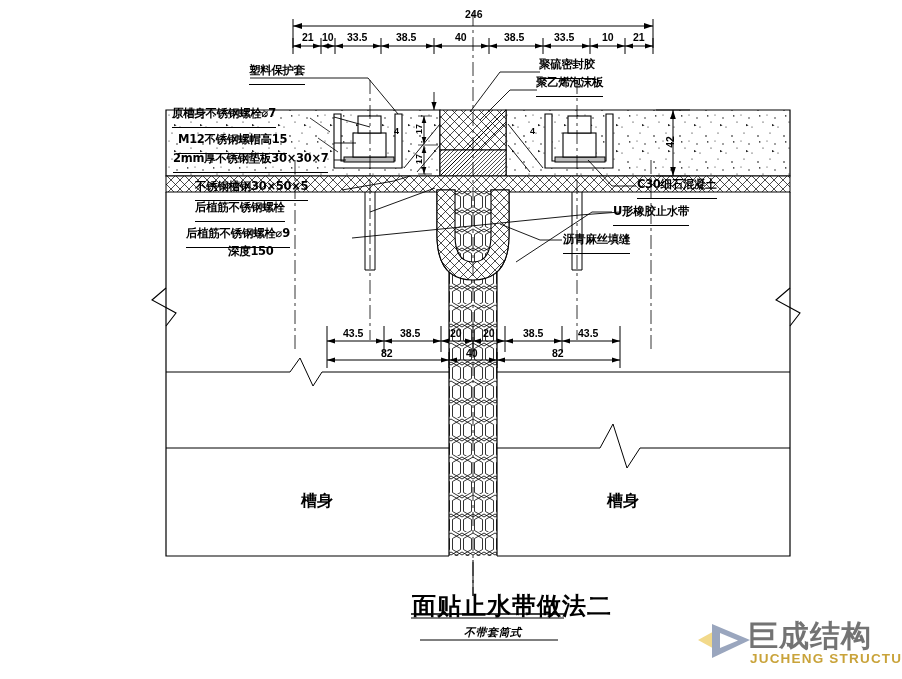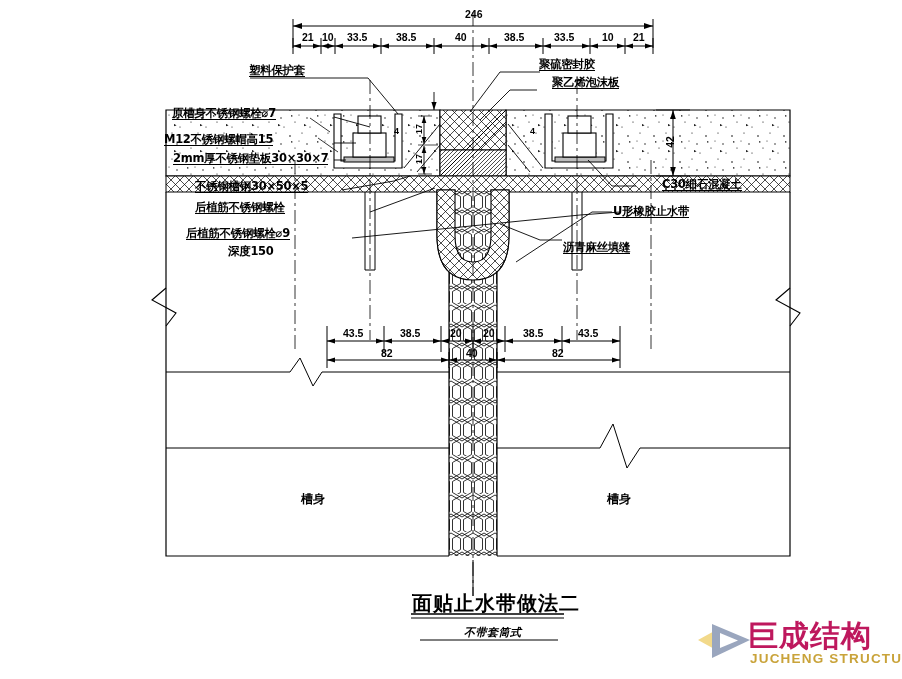--- a/index.html
+++ b/index.html
@@ -24,53 +24,53 @@
   .dim{
     position:absolute;
     font-family:"Liberation Sans","DejaVu Sans",sans-serif;
     font-weight:700;
     font-size:10.5px;
     white-space:nowrap;
   }
   .dim-v{
     transform-origin:center center;
   }
-  .underline{border-bottom:1.3px solid #000;padding-bottom:0px;}
+  .underline{border-bottom:1.3px solid #000;padding-bottom:8px;}
   .title{
     position:absolute;
     font-family:"DejaVu Sans","Liberation Sans",sans-serif;
     font-weight:700;
-    font-size:20px;
+    font-size:24px;
     letter-spacing:1px;
     white-space:nowrap;
   }
   .subtitle{
     position:absolute;
     font-family:"DejaVu Sans","Liberation Sans",sans-serif;
     font-weight:700;
     font-size:11px;
     letter-spacing:0.5px;
     white-space:nowrap;
   }
   .zone{
     position:absolute;
     font-family:"DejaVu Sans","Liberation Sans",sans-serif;
     font-weight:700;
-    font-size:12px;
+    font-size:16px;
     white-space:nowrap;
   }
   
   #logo{
     position:absolute;left:686px;top:618px;width:212px;height:58px;
   }
   #logo .lgtext{
     position:absolute;left:62px;top:-2px;
     font-family:"DejaVu Sans","Liberation Sans",sans-serif;
     font-weight:700;font-size:30px;letter-spacing:1px;
-    color:#be185d;white-space:nowrap;
+    color:#737373;white-space:nowrap;
   }
   #logo .lgsub{
     position:absolute;left:64px;top:33px;
     font-family:"Liberation Sans","DejaVu Sans",sans-serif;
     font-weight:700;font-size:13.5px;letter-spacing:1.2px;
     color:#c9a33a;white-space:nowrap;
   }
 </style>
 </head>
 <body>
@@ -404,33 +404,33 @@
   <div class="dim" style="left:552px;top:347px;">82</div>
 
   <div class="dim dim-v" style="left:664px;top:136px;transform:rotate(-90deg);">42</div>
   <div class="dim" style="left:394px;top:126px;font-size:9px;">4</div>
   <div class="dim" style="left:530px;top:126px;font-size:9px;">4</div>
   <div class="dim dim-v" style="left:414px;top:124px;font-size:9px;transform:rotate(-90deg);">17</div>
   <div class="dim dim-v" style="left:414px;top:154px;font-size:9px;transform:rotate(-90deg);">17</div>
 
   <div class="lbl lbl-cn underline" style="left:249px;top:64px;">塑料保护套</div>
   <div class="lbl lbl-cn underline" style="left:539px;top:58px;text-align:center;">聚硫密封胶</div>
-  <div class="lbl lbl-cn underline" style="left:536px;top:76px;margin-left:16px;">聚乙烯泡沫板</div>
+  <div class="lbl lbl-cn underline" style="left:536px;top:76px;">聚乙烯泡沫板</div>
 
   <div class="lbl lbl-cn underline" style="left:172px;top:107px;">原槽身不锈钢螺栓⌀7</div>
-  <div class="lbl lbl-cn underline" style="left:164px;top:133px;">M12不锈钢螺帽高15</div>
+  <div class="lbl lbl-cn underline" style="left:178px;top:133px;">M12不锈钢螺帽高15</div>
   <div class="lbl lbl-cn underline" style="left:173px;top:152px;">2mm厚不锈钢垫板30×30×7</div>
   <div class="lbl lbl-cn underline" style="left:195px;top:180px;">不锈钢槽钢30×50×5</div>
   <div class="lbl lbl-cn underline" style="left:195px;top:201px;">后植筋不锈钢螺栓</div>
   <div class="lbl lbl-cn underline" style="left:186px;top:227px;">后植筋不锈钢螺栓⌀9</div>
   <div class="lbl lbl-cn" style="left:228px;top:245px;">深度150</div>
 
-  <div class="lbl lbl-cn underline" style="left:662px;top:178px;">C30细石混凝土</div>
+  <div class="lbl lbl-cn underline" style="left:637px;top:178px;">C30细石混凝土</div>
   <div class="lbl lbl-cn underline" style="left:613px;top:205px;">U形橡胶止水带</div>
-  <div class="lbl lbl-cn underline" style="left:563px;top:233px;margin-top:8px;">沥青麻丝填缝</div>
+  <div class="lbl lbl-cn underline" style="left:563px;top:233px;">沥青麻丝填缝</div>
 
   <div class="zone" style="left:301px;top:491px;">槽身</div>
   <div class="zone" style="left:607px;top:491px;">槽身</div>
 
   <div class="title" style="left:412px;top:590px;">面贴止水带做法二</div>
   <div class="subtitle" style="left:464px;top:625px;font-style:italic;">不带套筒式</div>
 
   <div id="logo">
     <div class="lgtext">巨成结构</div>
     <div class="lgsub">JUCHENG STRUCTURE</div>

